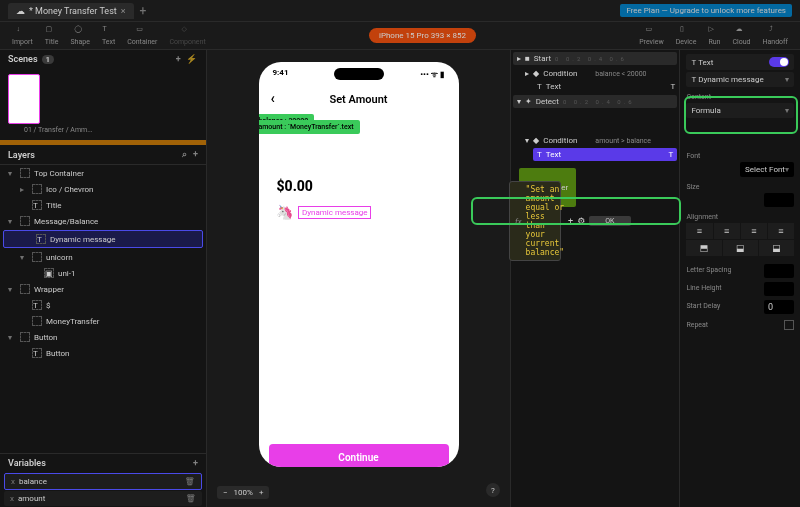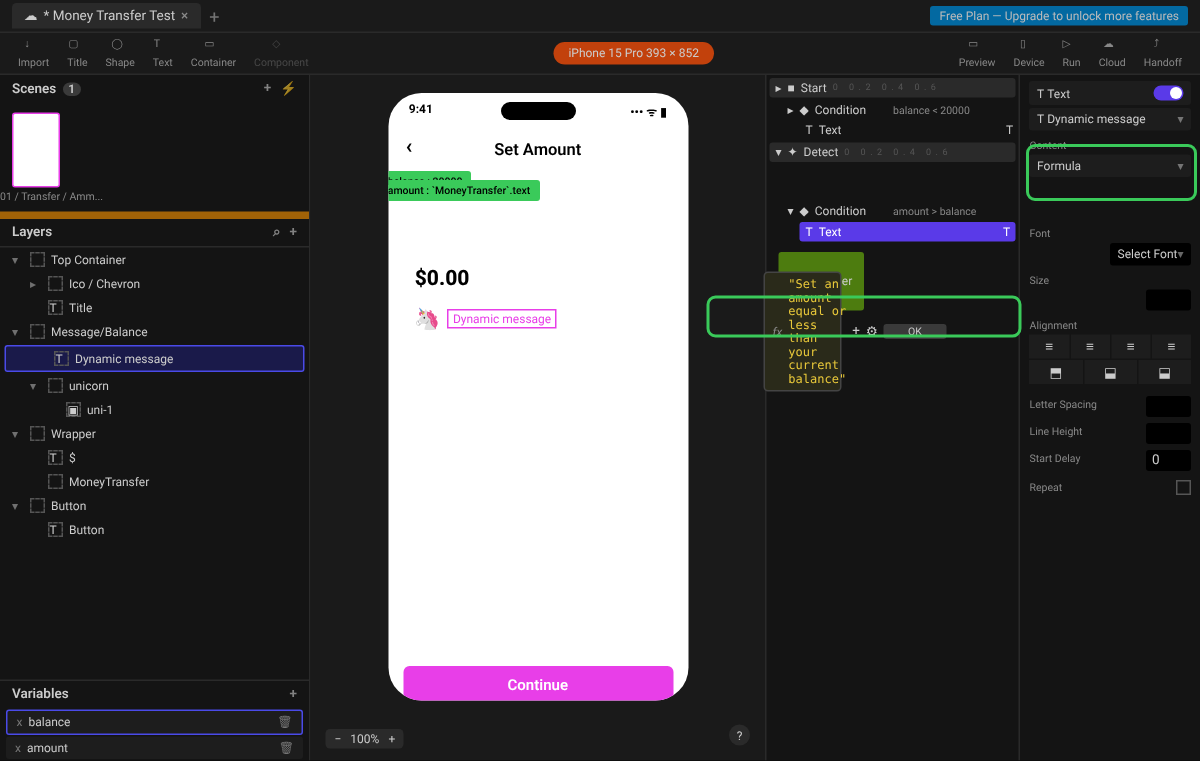--- a/index.html
+++ b/index.html
@@ -13,21 +13,21 @@
 .tool { display:flex; flex-direction:column; align-items:center; gap:1px; padding:2px 4px; font-size:7px; color:#888; }
 .tool svg, .tool .ico { width:12px; height:12px; }
 .device-pill { background:#c2410c; padding:3px 10px; border-radius:10px; font-size:8px; margin:16px auto; }
 .right-tools { display:flex; gap:4px; }
 .main { display:flex; height:457px; }
 .left { width:207px; background:#141414; border-right:1px solid #2a2a2a; display:flex; flex-direction:column; }
 .panel-head { display:flex; align-items:center; padding:4px 8px; font-size:9px; font-weight:600; }
 .panel-head .badge { background:#3a3a3a; border-radius:6px; padding:0 4px; margin-left:4px; font-size:8px; }
 .panel-head .actions { margin-left:auto; display:flex; gap:6px; opacity:0.6; }
 .scene-thumb { width:32px; height:50px; background:#fff; border:1px solid #e83ee8; border-radius:2px; margin:6px 8px 2px; }
-.scene-label { font-size:7px; color:#888; padding:0 0 6px; }
+.scene-label { font-size:7px; color:#888; padding:0 24px 6px; }
 .layers { flex:1; overflow:auto; border-top:1px solid #2a2a2a; }
 .layer-row { display:flex; align-items:center; padding:3px 6px; font-size:8px; gap:4px; }
 .layer-row.sel { background:#1a1a4a; border:1px solid #4a4ae8; border-radius:2px; margin:1px 3px; }
 .layer-row .arrow { width:8px; opacity:0.5; }
 .layer-row .ico { width:10px; height:10px; border:1px dashed #555; }
 .ind0{padding-left:8px}.ind1{padding-left:20px}.ind2{padding-left:32px}
 .vars { border-top:1px solid #2a2a2a; }
 .var-row { display:flex; align-items:center; padding:3px 6px; font-size:8px; background:#1d1d1d; margin:1px 4px; border-radius:2px; }
 .var-row.sel { border:1px solid #4a4ae8; }
 .var-x { opacity:0.5; margin-right:4px; }

